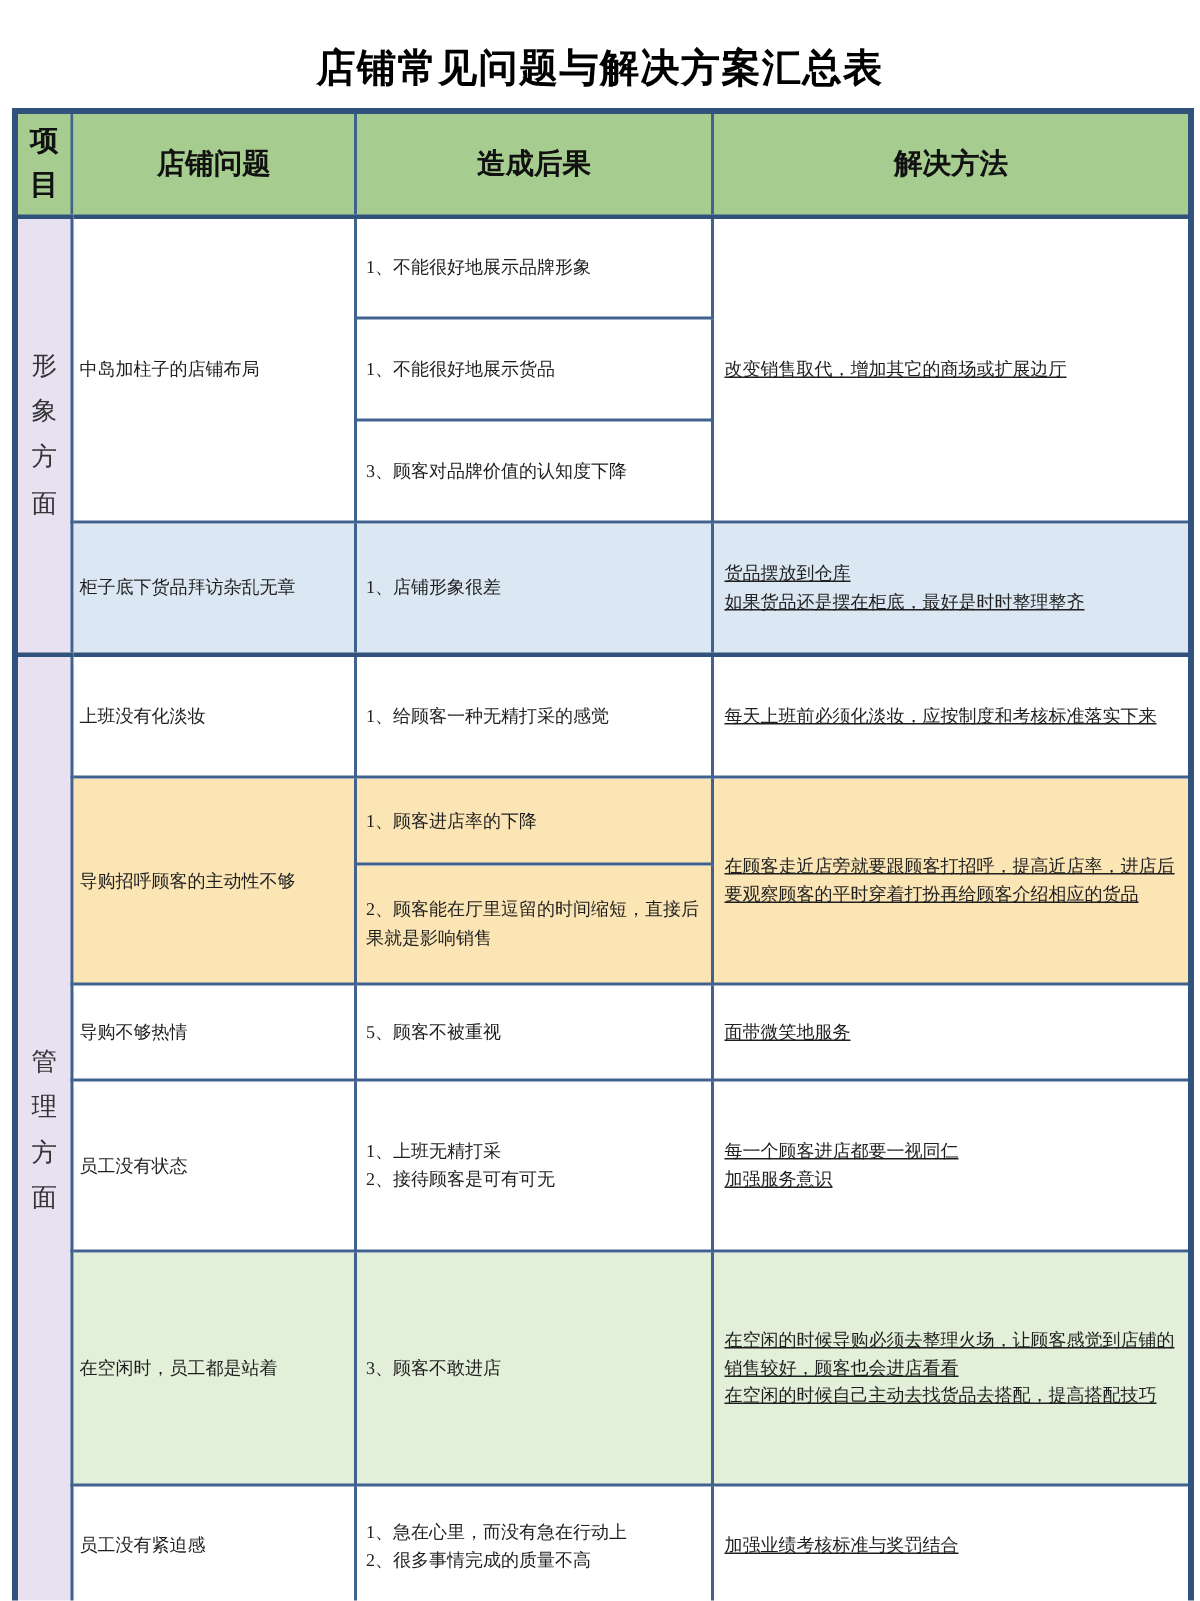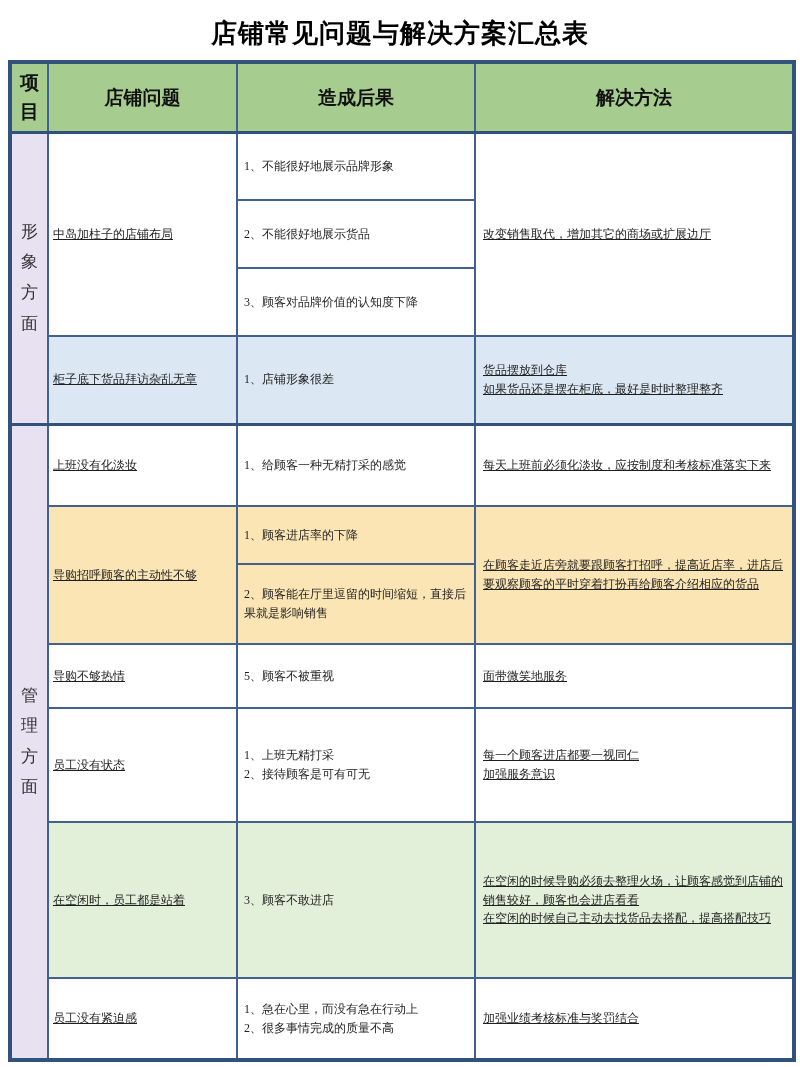--- a/index.html
+++ b/index.html
@@ -17,21 +17,21 @@
     width:800px;height:1067px;
     font-family:"Liberation Serif","DejaVu Serif",serif;
     color:var(--text);
     box-sizing:border-box;
   }
   .page-title{
     text-align:center;
     font-size:26px;
     font-weight:bold;
     letter-spacing:1px;
-    padding-top:16px;
+    padding-top:28px;
     height:44px;
     color:#000;
   }
   table.summary{
     border-collapse:collapse;
     margin-left:8px;
     width:784px;
     table-layout:fixed;
   }
   table.summary{border:4px solid var(--border-outer);}
@@ -52,21 +52,21 @@
     color:#111;
   }
   td.cat{
     background:var(--lavender);
     text-align:center;
     font-size:17px;
     color:#333;
     padding:2px 2px;
     line-height:1.8;
   }
-  td.problem{padding-left:4px;text-decoration:underline;}
+  td.problem{padding-left:4px;}
   td.cons{padding-left:6px;}
   td.sol{padding-left:7px;text-decoration:underline;}
   .pre{white-space:pre-line;}
   tr.sec-start td{border-top:3px solid var(--border-outer);}
   tr.bg-blue td.c{background:var(--row-blue);}
   tr.bg-yellow td.c{background:var(--row-yellow);}
   tr.bg-green td.c{background:var(--row-green);}
 </style>
 </head>
 <body>
@@ -90,21 +90,21 @@
   </thead>
   <tbody>
 
     <tr style="height:68px">
       <td class="cat" rowspan="4">形象方面</td>
       <td class="problem c" rowspan="3">中岛加柱子的店铺布局</td>
       <td class="cons c">1、不能很好地展示品牌形象</td>
       <td class="sol c" rowspan="3">改变销售取代，增加其它的商场或扩展边厅</td>
     </tr>
     <tr style="height:68px">
-      <td class="cons c">2、不能很好地展示货品</td>
+      <td class="cons c">1、不能很好地展示货品</td>
     </tr>
     <tr style="height:68px">
       <td class="cons c">3、顾客对品牌价值的认知度下降</td>
     </tr>
     <tr class="bg-blue" style="height:88px">
       <td class="problem c">柜子底下货品拜访杂乱无章</td>
       <td class="cons c">1、店铺形象很差</td>
       <td class="sol c pre">货品摆放到仓库
 如果货品还是摆在柜底，最好是时时整理整齐</td>
     </tr>

